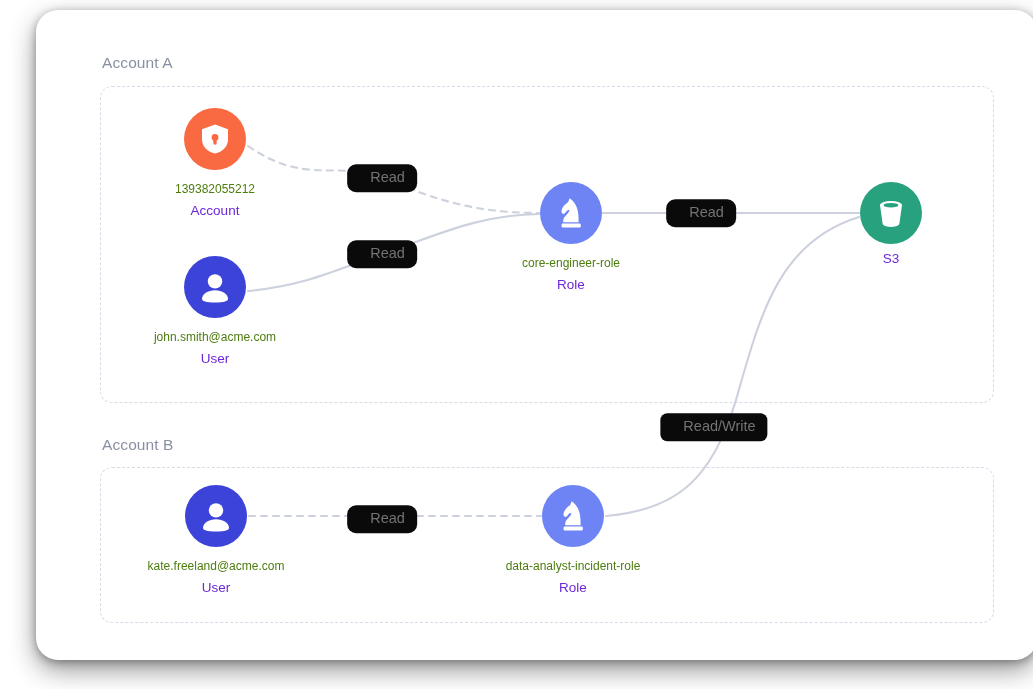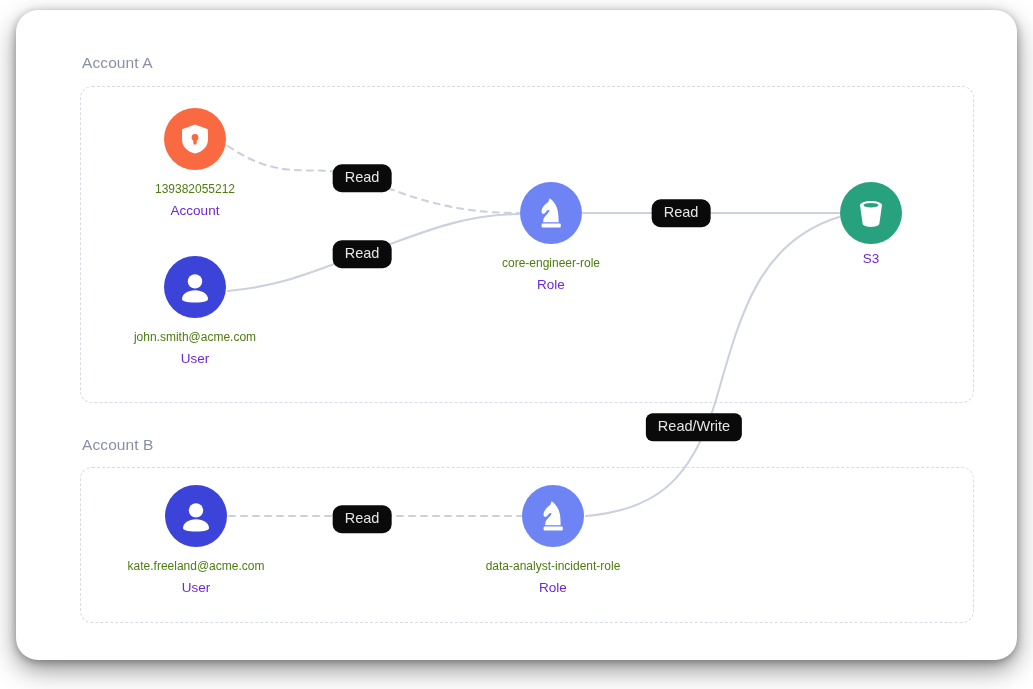--- a/index.html
+++ b/index.html
@@ -12,20 +12,21 @@
     height: 689px;
     font-family: "Liberation Sans", sans-serif;
     overflow: hidden;
   }
 
   #stage {
     position: relative;
     width: 950px;
     height: 689px;
     background: #ffffff;
+    margin-left: 20px;
   }
 
   
   #card {
     position: absolute;
     left: 16px;
     top: 10px;
     width: 1001px;
     height: 650px;
     background: #ffffff;
@@ -110,23 +111,23 @@
   .bubble.account { background: #f96a42; }
   .bubble.user    { background: #3c43d8; }
   .bubble.role    { background: #6e84f5; }
   .bubble.bucket  { background: #27a17e; }
 
   
   .badge {
     position: absolute;
     transform: translate(-50%, -50%);
     background: #0a0a0a;
-    color: #e5e5e5;
+    color: #737373;
     font-size: 14.5px;
-    padding: 6px 12px 7px 12px;
+    padding: 6px 12px 7px 23px;
     border-radius: 9px;
     white-space: nowrap;
     line-height: 1;
   }
 </style>
 </head>
 <body>
 
 <div id="stage">
   <div id="card">

